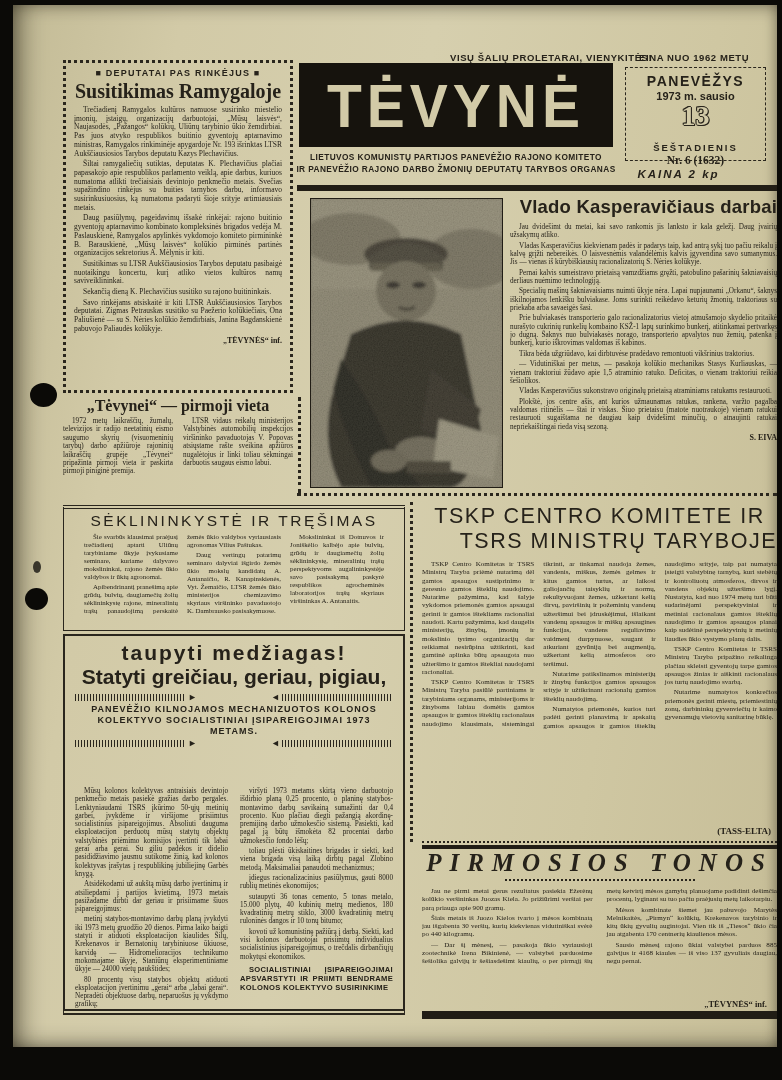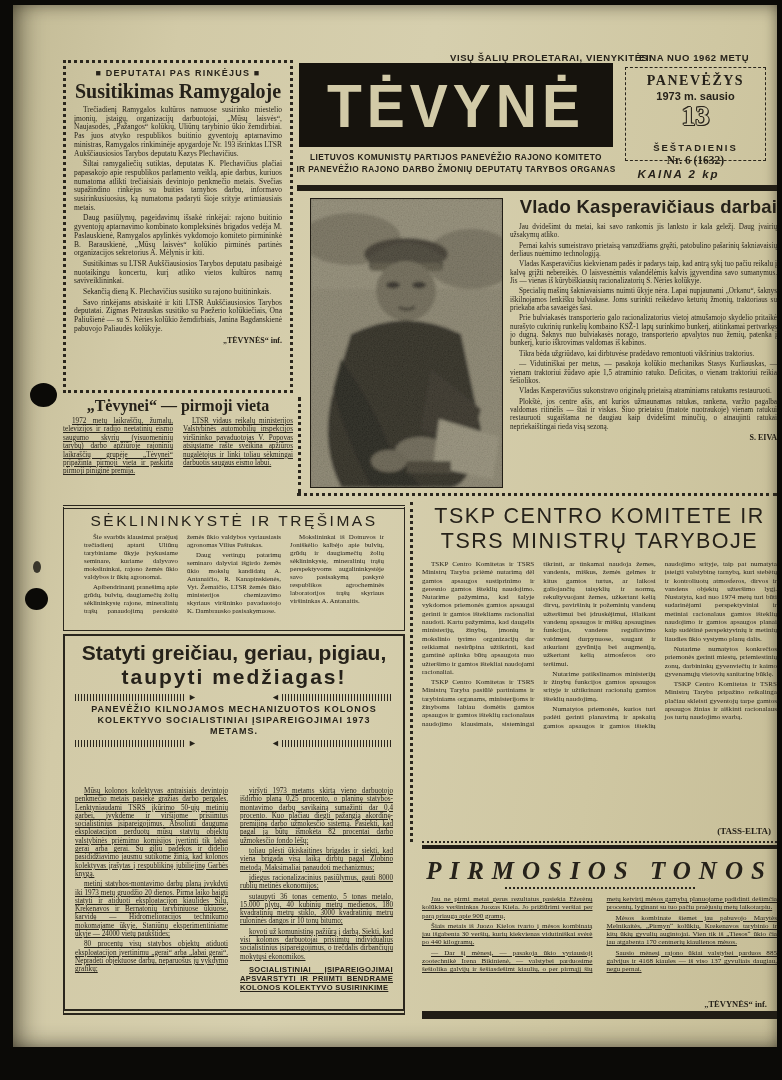--- a/index.html
+++ b/index.html
@@ -19,38 +19,38 @@
   .serif{font-family:"Liberation Serif",serif;}
 
   
   .slogan{font-family:"Liberation Sans",sans-serif;font-weight:bold;font-size:9.5px;letter-spacing:.6px;}
   .masthead{background:#16130d;display:flex;align-items:center;justify-content:center;}
   .masthead .title{font-family:"Liberation Sans",sans-serif;font-weight:bold;font-size:57px;
     letter-spacing:5px;color:#d2caa7;transform:scaleY(1.08);line-height:1;}
   .orgline{font-family:"Liberation Sans",sans-serif;font-weight:bold;font-size:8.3px;
     letter-spacing:.4px;text-align:center;line-height:11px;}
   .issue-box{border:1.6px dashed #2a261d;text-align:center;padding-top:5px;box-sizing:border-box;}
-  .issue-box .city{font-family:Liberation Serif, serif;font-weight:bold;font-size:14px;letter-spacing:1.5px;}
+  .issue-box .city{font-family:Liberation Sans, sans-serif;font-weight:bold;font-size:14px;letter-spacing:1.5px;}
   .issue-box .dateline{font-family:"Liberation Sans",sans-serif;font-weight:bold;font-size:11px;margin-top:1px;}
   .issue-box .day{font-family:"Liberation Serif",serif;font-weight:bold;font-size:28px;line-height:28px;
     color:#d2caa7;text-shadow:-1px 0 0 #2a261d,1px 0 0 #2a261d,0 -1px 0 #2a261d,0 1px 0 #2a261d,
     -1px -1px 0 #2a261d,1px 1px 0 #2a261d;}
   .issue-box .weekday{font-family:"Liberation Sans",sans-serif;font-weight:bold;font-size:9.5px;letter-spacing:2px;margin-top:12px;}
   .issue-box .issue-no{font-family:"Liberation Serif",serif;font-weight:bold;font-size:11.5px;margin-top:1px;}
   .price{font-family:"Liberation Sans",sans-serif;font-weight:bold;font-size:11.5px;letter-spacing:2px;text-align:center;}
 
   
   .body-txt p{margin:0 0 2px 0;text-indent:9px;text-align:justify;}
   .sig{font-weight:bold;text-align:right;font-size:8px;}
   .box-dotted{border:3px dotted #2a261d;}
   .kicker1{font-family:"Liberation Sans",sans-serif;font-weight:bold;font-size:9px;
     letter-spacing:1.2px;text-align:center;}
   .hl-big-serif{font-family:"Liberation Serif",serif;font-weight:bold;text-align:center;}
 
-  .cols-2{columns:2;column-gap:10px;text-decoration:underline;}
+  .cols-2{columns:2;column-gap:10px;}
   .cols-3{columns:3;column-gap:9px;}
 
   .tickline{flex:1;height:7px;background:repeating-linear-gradient(90deg,#2a261d 0 1px,transparent 1px 3px);}
   .arrow{font-size:9px;line-height:7px;padding:0 2px;}
   .closing{font-weight:bold;text-align:justify;text-indent:9px;font-family:"Liberation Sans",sans-serif;
     font-size:7.6px !important;letter-spacing:.3px;margin-top:4px !important;}
   .vdiv{border-left:3px dotted #2a261d;width:0;}
   .hdiv{border-top:3px dotted #2a261d;height:0;}
   .photo-frame{border:1px solid #211d15;background:#a9a28a;overflow:hidden;}
 </style>
@@ -106,40 +106,41 @@
     <div class="sans" style="font-size:15.5px;letter-spacing:2.5px;text-align:center;">SĖKLININKYSTĖ IR TRĘŠIMAS</div>
     <div class="body-txt cols-3" style="font-size:6.9px;line-height:8px;margin-top:3px;">
         <p>Šie svarbūs klausimai praėjusį trečiadienį aptarti Uliūnų tarybiniame ūkyje įvykusiame seminare, kuriame dalyvavo mokslininkai, rajono žemės ūkio valdybos ir ūkių agronomai.</p>
         <p>Apibendrinantį pranešimą apie grūdų, bulvių, daugiamečių žolių sėklininkystę rajone, mineralinių trąšų panaudojimą perskaitė žemės ūkio valdybos vyriausiasis agronomas Vilius Paštukas.</p>
         <p>Daug vertingų patarimų seminaro dalyviai išgirdo žemės ūkio mokslų kandidatų A. Antanaičio, R. Kanapinskienės, Vyt. Žemaičio, LTSR žemės ūkio ministerijos chemizavimo skyriaus viršininko pavaduotojo K. Dambrausko pasisakymuose.</p>
         <p>Mokslininkai iš Dotnuvos ir Joniškėlio kalbėjo apie bulvių, grūdų ir daugiamečių žolių sėklininkystę, mineralinių trąšų perspektyvoms augalininkystėje savo pasisakymą paskyrė respublikos agrocheminės laboratorijos trąšų skyriaus viršininkas A. Antanaitis.</p>
       </div>
   </div>
 
   <div class="abs" style="left:50px;top:629px;width:342px;height:381px;border:2px solid #2a261d;border-bottom:6px double #2a261d;padding:5px 10px;box-sizing:border-box;overflow:hidden;">
+    <div class="sans" style="font-weight:bold;font-size:21px;line-height:24px;text-align:center;letter-spacing:2px;">taupyti medžiagas!</div>
     <div class="sans" style="font-weight:bold;font-size:21px;line-height:24px;text-align:center;">Statyti greičiau, geriau, pigiau,</div>
-    <div class="sans" style="font-weight:bold;font-size:21px;line-height:24px;text-align:center;letter-spacing:2px;">taupyti medžiagas!</div>
     <div style="display:flex;align-items:center;margin-top:5px;">
       <div class="tickline"></div>
       <span class="arrow">►</span>
       <div style="width:70px;"></div>
       <span class="arrow">◄</span>
       <div class="tickline"></div>
     </div>
     <div class="sans" style="font-weight:bold;font-size:9px;line-height:11px;text-align:center;letter-spacing:1px;margin:3px 6px;">PANEVĖŽIO KILNOJAMOS MECHANIZUOTOS KOLONOS KOLEKTYVO SOCIALISTINIAI ĮSIPAREIGOJIMAI 1973 METAMS.</div>
     <div style="display:flex;align-items:center;margin-bottom:4px;">
       <div class="tickline"></div>
       <span class="arrow">►</span>
       <div style="width:70px;"></div>
       <span class="arrow">◄</span>
       <div class="tickline"></div>
     </div>
     <div class="cols-2" style="column-gap:12px;margin-top:40px;">
       <div class="body-txt" style="font-size:7.2px;line-height:8.3px;">
           <p>Mūsų kolonos kolektyvas antraisiais devintojo penkmečio metais pasiekė gražias darbo pergales. Lenktyniaudami TSRS įkūrimo 50-ųjų metinių garbei, įvykdėme ir viršijome prisiimtus socialistinius įsipareigojimus. Absoliuti dauguma eksploatacijon perduotų mūsų statytų objektų valstybinės priėmimo komisijos įvertinti tik labai gerai arba gerai. Su giliu padėkos ir didelio pasididžiavimo jausmu sutikome žinią, kad kolonos kolektyvas įrašytas į respublikinę jubiliejinę Garbės knygą.</p>
+          <p>Atsidėkodami už aukštą mūsų darbo įvertinimą ir atsiliepdami į partijos kvietimą, 1973 metais pasižadame dirbti dar geriau ir prisiimame šiuos įsipareigojimus:</p>
           <p>metinį statybos-montavimo darbų planą įvykdyti iki 1973 metų gruodžio 20 dienos. Pirma laiko baigti statyti ir atiduoti eksploatacijon kiaulides Šilų, Krekenavos ir Bernatonių tarybiniuose ūkiuose, karvidę — Hidromelioracijos technikumo mokomajame ūkyje, Staniūnų eksperimentiniame ūkyje — 24000 vietų paukštides;</p>
           <p>80 procentų visų statybos objektų atiduoti eksploatacijon įvertinimu „gerai“ arba „labai gerai“. Nepradėti objektuose darbų, neparuošus jų vykdymo grafikų;</p>
           <p>viršyti 1973 metams skirtą vieno darbuotojo išdirbio planą 0,25 procento, o planinę statybos-montavimo darbų savikainą sumažinti dar 0,4 procento. Kuo plačiau diegti pažangią akordinę-premijinę darbo užmokesčio sistemą. Pasiekti, kad pagal ją būtų išmokėta 82 procentai darbo užmokesčio fondo lėšų;</p>
           <p>toliau plėsti ūkiskaitines brigadas ir siekti, kad viena brigada visą laiką dirbtų pagal Zlobino metodą. Maksimaliai panaudoti mechanizmus;</p>
           <p>įdiegus racionalizacinius pasiūlymus, gauti 8000 rublių metinės ekonomijos;</p>
           <p>sutaupyti 36 tonas cemento, 5 tonas metalo, 15.000 plytų, 40 kubinių metrų medienos, 180 kvadratinių metrų stiklo, 3000 kvadratinių metrų ruloninės dangos ir 10 tonų bitumo;</p>
           <p>kovoti už komunistinę pažiūrą į darbą. Siekti, kad visi kolonos darbuotojai prisiimtų individualius socialistinius įsipareigojimus, o trečdalis dirbančiųjų mokytųsi ekonomikos.</p>
         </div>
       <p class="closing">SOCIALISTINIAI ĮSIPAREIGOJIMAI APSVARSTYTI IR PRIIMTI BENDRAME KOLONOS KOLEKTYVO SUSIRINKIME</p>
     </div>
@@ -180,54 +181,54 @@
       <rect x="0" y="0" width="191" height="288" filter="url(#grain)" opacity="0.35"></rect>
     </svg>
   </div>
 
   <div class="abs" style="left:497px;top:191px;width:267px;text-align:right;">
     <div class="sans" style="font-weight:bold;font-size:18.5px;letter-spacing:.2px;white-space:nowrap;">Vlado Kasperavičiaus darbai</div>
   </div>
   <div class="abs" style="left:497px;top:218px;width:267px;height:263px;overflow:hidden;">
     <div class="body-txt" style="font-size:7.2px;line-height:8.35px;">
         <p>Jau dvidešimt du metai, kai savo rankomis jis lanksto ir kala geležį. Daug įvairių užsakymų atliko.</p>
+        <p>Vladas Kasperavičius kiekvienam padės ir padarys taip, kad antrą sykį tuo pačiu reikalu į kalvę grįžti nebereikės. O laisvesnėmis valandėlėmis kalvis įgyvendina savo sumanymus. Jis — vienas iš kūrybiškiausių racionalizatorių S. Nėries kolūkyje.</p>
         <p>Pernai kalvis sumeistravo prietaisą vamzdžiams gręžti, patobulino pašarinių šakniavaisių derliaus nuėmimo technologiją.</p>
-        <p>Vladas Kasperavičius kiekvienam padės ir padarys taip, kad antrą sykį tuo pačiu reikalu į kalvę grįžti nebereikės. O laisvesnėmis valandėlėmis kalvis įgyvendina savo sumanymus. Jis — vienas iš kūrybiškiausių racionalizatorių S. Nėries kolūkyje.</p>
         <p>Specialių mašinų šakniavaisiams nuimti ūkyje nėra. Lapai nupjaunami „Orkanu“, šaknys iškilnojamos lenkišku bulviakase. Joms surinkti reikėdavo keturių žmonių, traktoriaus su priekaba arba savaeigės šasi.</p>
         <p>Prie bulviakasės transporterio galo racionalizatorius vietoj atmušamojo skydelio pritaikė nurašyto cukrinių runkelių kombaino KSŽ-1 lapų surinkimo bunkerį, atitinkamai pertvarkęs jo dugną. Šaknys nuo bulviakasės norago, transporterio apvalytos nuo žemių, patenka į bunkerį, kurio iškrovimas valdomas iš kabinos.</p>
         <p>Tikra bėda užgriūdavo, kai dirbtuvėse pradėdavo remontuoti vikšrinius traktorius.</p>
         <p>— Vidutiniškai per metus, — pasakoja kolūkio mechanikas Stasys Kurliauskas, — vienam traktoriui žūdavo apie 1,5 atraminio ratuko. Deficitas, o vienam traktoriui reikia šešiolikos.</p>
         <p>Vladas Kasperavičius sukonstravo originalų prietaisą atraminiams ratukams restauruoti.</p>
         <p>Plokštė, jos centre ašis, ant kurios užmaunamas ratukas, rankena, varžto pagalba valdomas ritinėlis — štai ir viskas. Šiuo prietaisu (matote nuotraukoje) vienam ratukui restauruoti sugaištama ne daugiau kaip dvidešimt minučių, o atnaujinti ratukai nepriekaištingai rieda visą sezoną.</p>
       </div>
     <div class="sig">S. EIVA</div>
   </div>
 
   <div class="abs hdiv" style="left:284px;top:488px;width:480px;"></div>
   <div class="abs vdiv" style="left:285px;top:392px;height:96px;"></div>
   <div class="abs vdiv" style="left:397px;top:497px;height:340px;"></div>
 
   <div class="abs" style="left:409px;top:499px;width:355px;height:334px;overflow:hidden;">
     <div class="sans" style="font-size:21.5px;line-height:25px;letter-spacing:1.5px;text-align:center;">TSKP CENTRO KOMITETE IR</div>
-    <div class="sans" style="font-size:21.5px;line-height:25px;letter-spacing:1.5px;text-align:center;">TSRS MINISTRŲ TARYBOJE</div>
+    <div class="sans" style="font-size:21.5px;line-height:25px;letter-spacing:1.5px;text-align:right;">TSRS MINISTRŲ TARYBOJE</div>
     <div class="body-txt cols-3" style="font-size:7.1px;line-height:8.3px;margin-top:6px;">
         <p>TSKP Centro Komitetas ir TSRS Ministrų Taryba priėmė nutarimą dėl gamtos apsaugos sustiprinimo ir geresnio gamtos išteklių naudojimo. Nutarime pažymima, kad šalyje vykdomos priemonės gamtos apsaugai gerinti ir gamtos ištekliams racionaliai naudoti. Kartu pažymima, kad daugelis ministerijų, žinybų, įmonių ir mokslinio tyrimo organizacijų dar reikiamai nesirūpina užtikrinti, kad gamtinė aplinka būtų apsaugota nuo užteršimo ir gamtos ištekliai naudojami racionaliai.</p>
         <p>TSKP Centro Komitetas ir TSRS Ministrų Taryba pasiūlė partiniams ir tarybiniams organams, ministerijoms ir žinyboms labiau domėtis gamtos apsaugos ir gamtos išteklių racionalaus naudojimo klausimais, sistemingai tikrinti, ar tinkamai naudoja žemes, vandenis, miškus, žemės gelmes ir kitus gamtos turtus, ar laikosi galiojančių taisyklių ir normų, rekultyvuojant žemes, užkertant kelią dirvų, paviršinių ir požeminių vandenų užteršimui bei įdruskėjimui, išlaikant vandenų apsaugos ir miškų apsaugines funkcijas, vandens reguliavimo vaidmenį durpynuose, saugant ir atkuriant gyvūniją bei augmeniją, užkertant kelią atmosferos oro teršimui.</p>
         <p>Nutarime patikslinamos ministerijų ir žinybų funkcijos gamtos apsaugos srityje ir užtikrinant racionalų gamtos išteklių naudojimą.</p>
         <p>Numatytos priemonės, kurios turi padėti gerinti planavimą ir apskaitą gamtos apsaugos ir gamtos išteklių naudojimo srityje, taip pat numatyta įsteigti valstybinę tarnybą, kuri stebėtų ir kontroliuotų atmosferos, dirvos ir vandens objektų užteršimo lygį. Nustatyta, kad nuo 1974 metų turi būti sudarinėjami perspektyviniai ir metiniai racionalaus gamtos išteklių naudojimo ir gamtos apsaugos planai kaip sudėtinė perspektyvinių ir metinių liaudies ūkio vystymo planų dalis.</p>
+        <p>TSKP Centro Komitetas ir TSRS Ministrų Taryba pripažino reikalinga plačiau skleisti gyventojų tarpe gamtos apsaugos žinias ir aiškinti racionalaus jos turtų naudojimo svarbą.</p>
         <p>Nutarime numatytos konkrečios priemonės gerinti miestų, priemiestinių zonų, darbininkų gyvenviečių ir kaimo gyvenamųjų vietovių sanitarinę būklę.</p>
-        <p>TSKP Centro Komitetas ir TSRS Ministrų Taryba pripažino reikalinga plačiau skleisti gyventojų tarpe gamtos apsaugos žinias ir aiškinti racionalaus jos turtų naudojimo svarbą.</p>
       </div>
     <div class="sig" style="font-size:9px;position:absolute;right:6px;bottom:2px;">(TASS-ELTA)</div>
   </div>
 
   <div class="abs" style="left:409px;top:836px;width:355px;height:168px;overflow:hidden;">
     <div style="border-top:2px dotted #2a261d;"></div>
     <div class="ink" style="height:4px;margin-top:2px;"></div>
-    <div class="serif" style="font-weight:bold;font-style:italic;font-size:25px;letter-spacing:8px;text-align:center;margin-top:8px;">PIRMOSIOS TONOS</div>
+    <div class="serif" style="font-weight:bold;font-style:italic;font-size:25px;letter-spacing:8px;text-align:center;">PIRMOSIOS TONOS</div>
     <div style="width:190px;margin:2px auto 6px;border-top:2px dotted #2a261d;"></div>
     <div class="body-txt cols-2" style="font-size:7.1px;line-height:8.3px;column-gap:14px;">
         <p>Jau ne pirmi metai gerus rezultatus pasiekia Ežerėnų kolūkio veršininkas Juozas Kiela. Jo prižiūrimi veršiai per parą priauga apie 900 gramų.</p>
         <p>Šiais metais iš Juozo Kielos tvarto į mėsos kombinatą jau išgabenta 30 veršių, kurių kiekvienas vidutiniškai svėrė po 440 kilogramų.</p>
         <p>— Dar šį mėnesį, — pasakoja ūkio vyriausioji zootechnikė Irena Bikinienė, — valstybei parduosime šešiolika galvijų ir šešiasdešimt kiaulių, o per pirmąjį šių metų ketvirtį mėsos gamybą planuojame padidinti dešimčia procentų, lyginant su tuo pačiu praėjusių metų laikotarpiu.</p>
         <p>Mėsos kombinate šiemet jau pabuvojo Marytės Melnikaitės, „Pirmyn“ kolūkių, Krekenavos tarybinio ir kitų ūkių gyvulių augintojai. Vien tik iš „Tiesos“ ūkio čia jau atgabenta 170 centnerių kiaulienos mėsos.</p>
         <p>Sausio mėnesį rajono ūkiai valstybei parduos 885 galvijus ir 4168 kiaules — iš viso 137 gyvuliais daugiau, negu pernai.</p>
       </div>
     <div class="sig" style="position:absolute;right:10px;bottom:0;font-size:8.5px;">„TĖVYNĖS“ inf.</div>
   </div>

